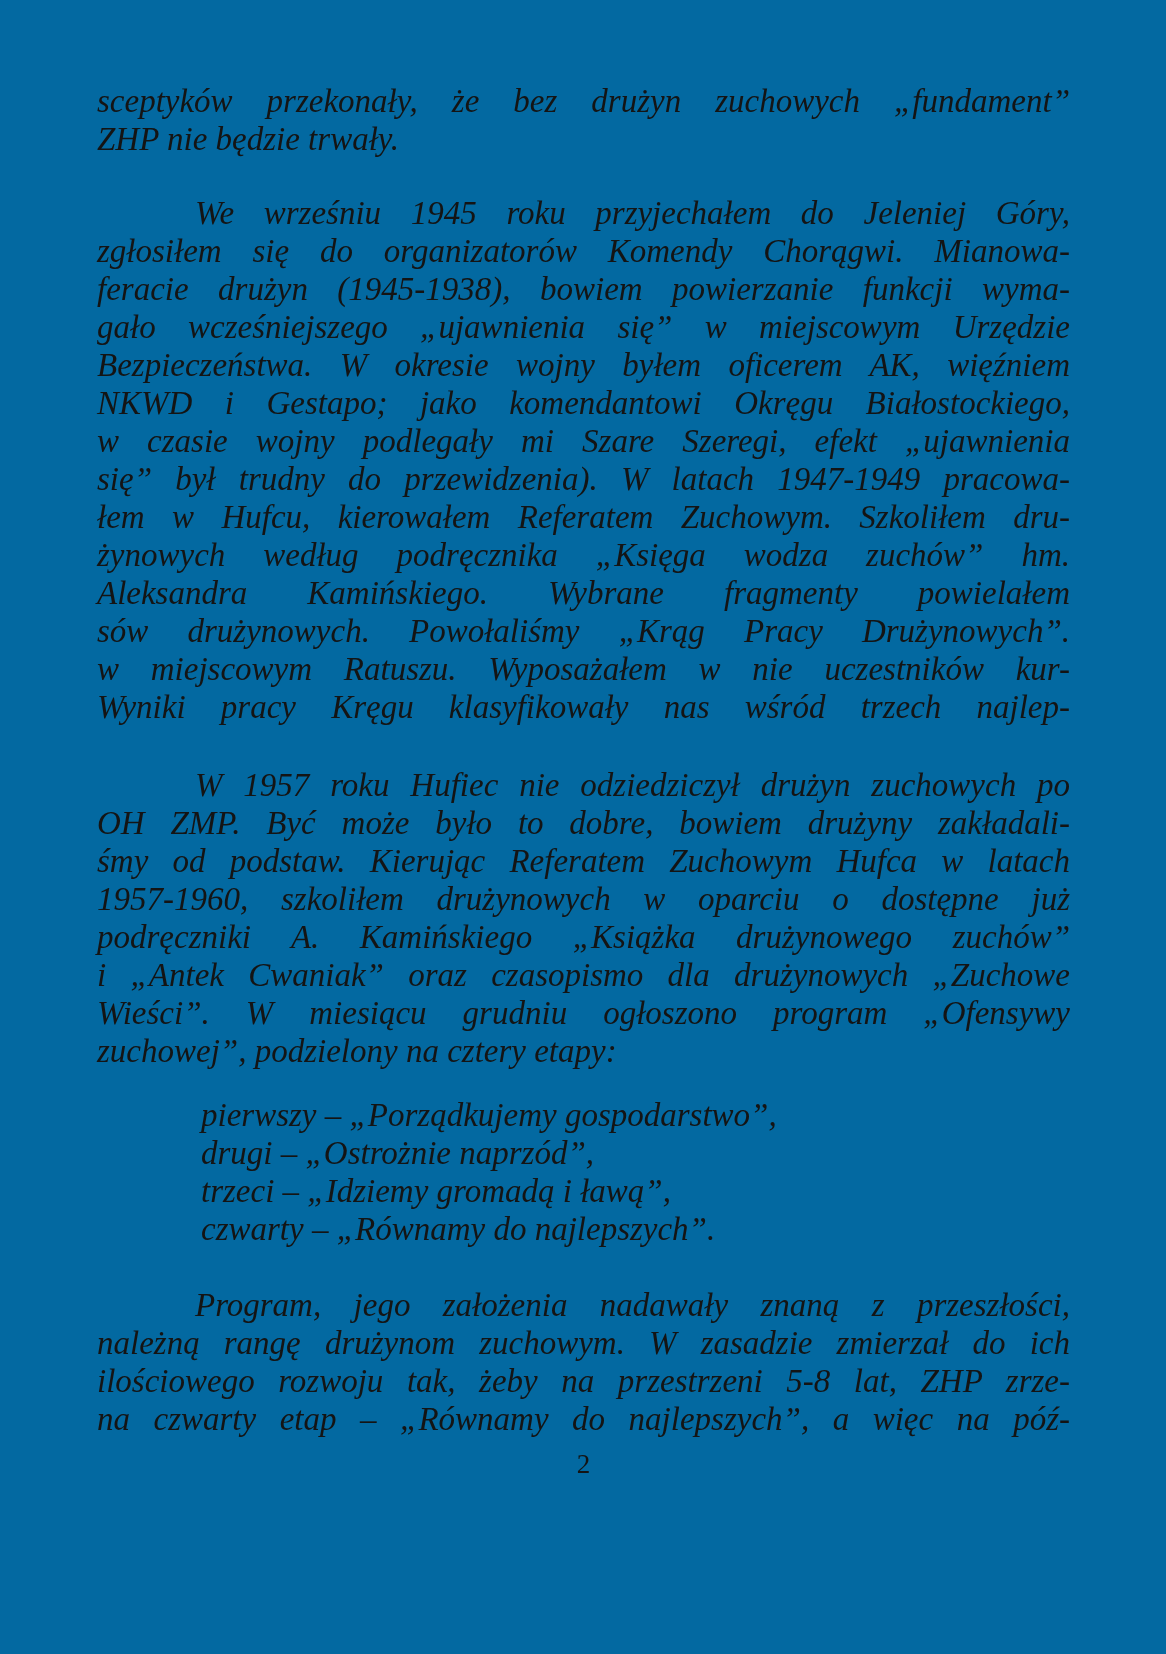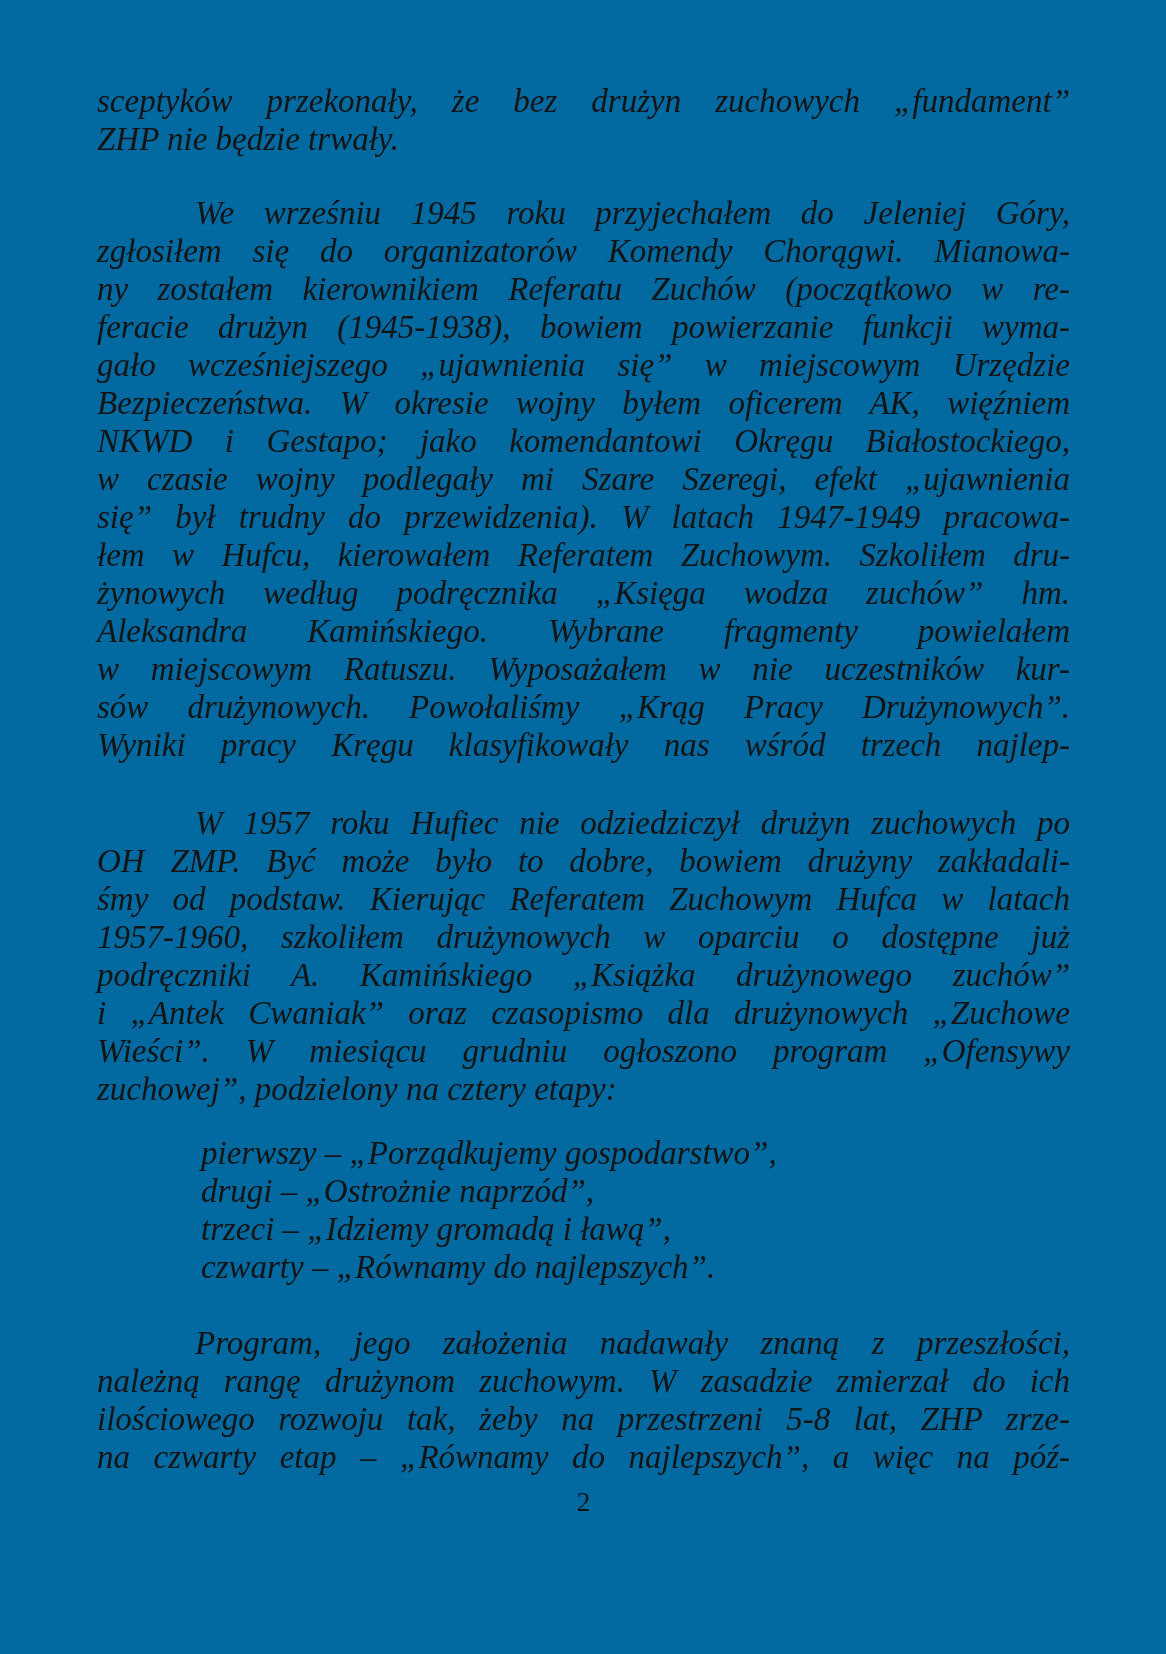--- a/index.html
+++ b/index.html
@@ -56,32 +56,31 @@
 <div class="page">
   <div class="text-block">
 
     <div class="para para-0">
         <div class="line just">sceptyków przekonały, że bez drużyn zuchowych „fundament”</div>
         <div class="line">ZHP nie będzie trwały.</div>
       </div>
       <div class="para para-1">
         <div class="line just ind1">We wrześniu 1945 roku przyjechałem do Jeleniej Góry,</div>
         <div class="line just">zgłosiłem się do organizatorów Komendy Chorągwi. Mianowa-</div>
-        <div class="line just">ny zostałem kierownikiem Referatu Zuchów (początkowo w re-</div>
         <div class="line just">feracie drużyn (1945-1938), bowiem powierzanie funkcji wyma-</div>
         <div class="line just">gało wcześniejszego „ujawnienia się” w miejscowym Urzędzie</div>
         <div class="line just">Bezpieczeństwa. W okresie wojny byłem oficerem AK, więźniem</div>
         <div class="line just">NKWD i Gestapo; jako komendantowi Okręgu Białostockiego,</div>
         <div class="line just">w czasie wojny podlegały mi Szare Szeregi, efekt „ujawnienia</div>
         <div class="line just">się” był trudny do przewidzenia). W latach 1947-1949 pracowa-</div>
         <div class="line just">łem w Hufcu, kierowałem Referatem Zuchowym. Szkoliłem dru-</div>
         <div class="line just">żynowych według podręcznika „Księga wodza zuchów” hm.</div>
         <div class="line just">Aleksandra Kamińskiego. Wybrane fragmenty powielałem</div>
+        <div class="line just">sów drużynowych. Powołaliśmy „Krąg Pracy Drużynowych”.</div>
         <div class="line just">w miejscowym Ratuszu. Wyposażałem w nie uczestników kur-</div>
-        <div class="line just">sów drużynowych. Powołaliśmy „Krąg Pracy Drużynowych”.</div>
         <div class="line just">Wyniki pracy Kręgu klasyfikowały nas wśród trzech najlep-</div>
       </div>
       <div class="para para-2">
         <div class="line just ind1">W 1957 roku Hufiec nie odziedziczył drużyn zuchowych po</div>
         <div class="line just">OH ZMP. Być może było to dobre, bowiem drużyny zakładali-</div>
         <div class="line just">śmy od podstaw. Kierując Referatem Zuchowym Hufca w latach</div>
         <div class="line just">1957-1960, szkoliłem drużynowych w oparciu o dostępne już</div>
         <div class="line just">podręczniki A. Kamińskiego „Książka drużynowego zuchów”</div>
         <div class="line just">i „Antek Cwaniak” oraz czasopismo dla drużynowych „Zuchowe</div>
         <div class="line just">Wieści”. W miesiącu grudniu ogłoszono program „Ofensywy</div>

